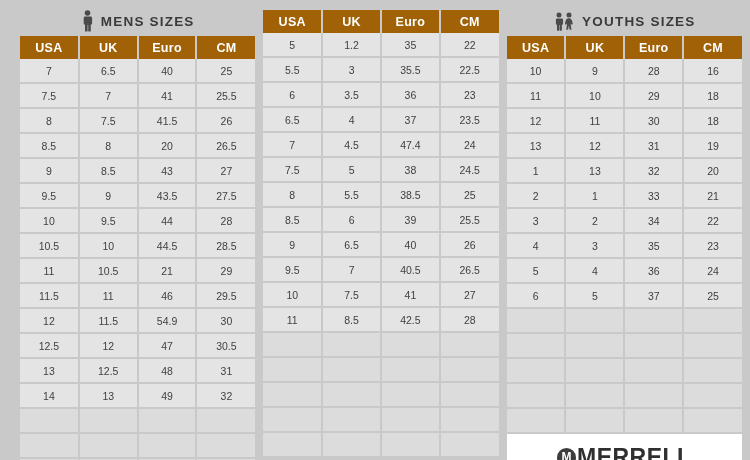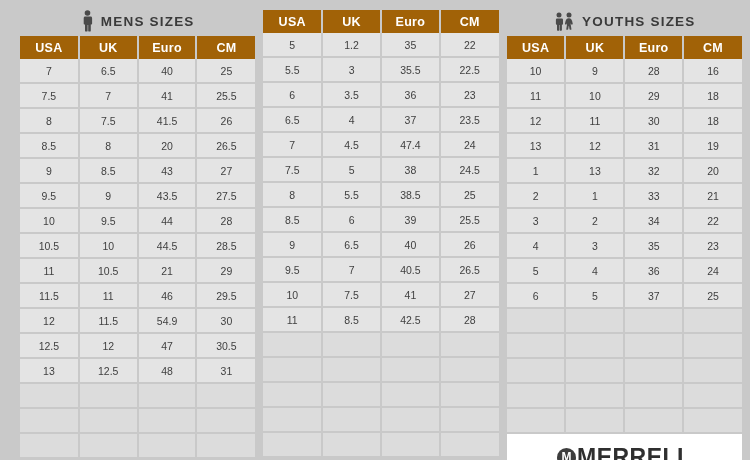--- a/index.html
+++ b/index.html
@@ -210,20 +210,26 @@
             <td>12.5</td>
             <td>12</td>
             <td>47</td>
             <td>30.5</td>
           </tr>
           <tr>
             <td>13</td>
             <td>12.5</td>
             <td>48</td>
             <td>31</td>
+          </tr>
+          <tr>
+            <td>14</td>
+            <td>13</td>
+            <td>49</td>
+            <td>32</td>
           </tr>
           <tr class="empty">
             <td>&nbsp;</td>
             <td>&nbsp;</td>
             <td>&nbsp;</td>
             <td>&nbsp;</td>
           </tr>
           <tr class="empty">
             <td>&nbsp;</td>
             <td>&nbsp;</td>

